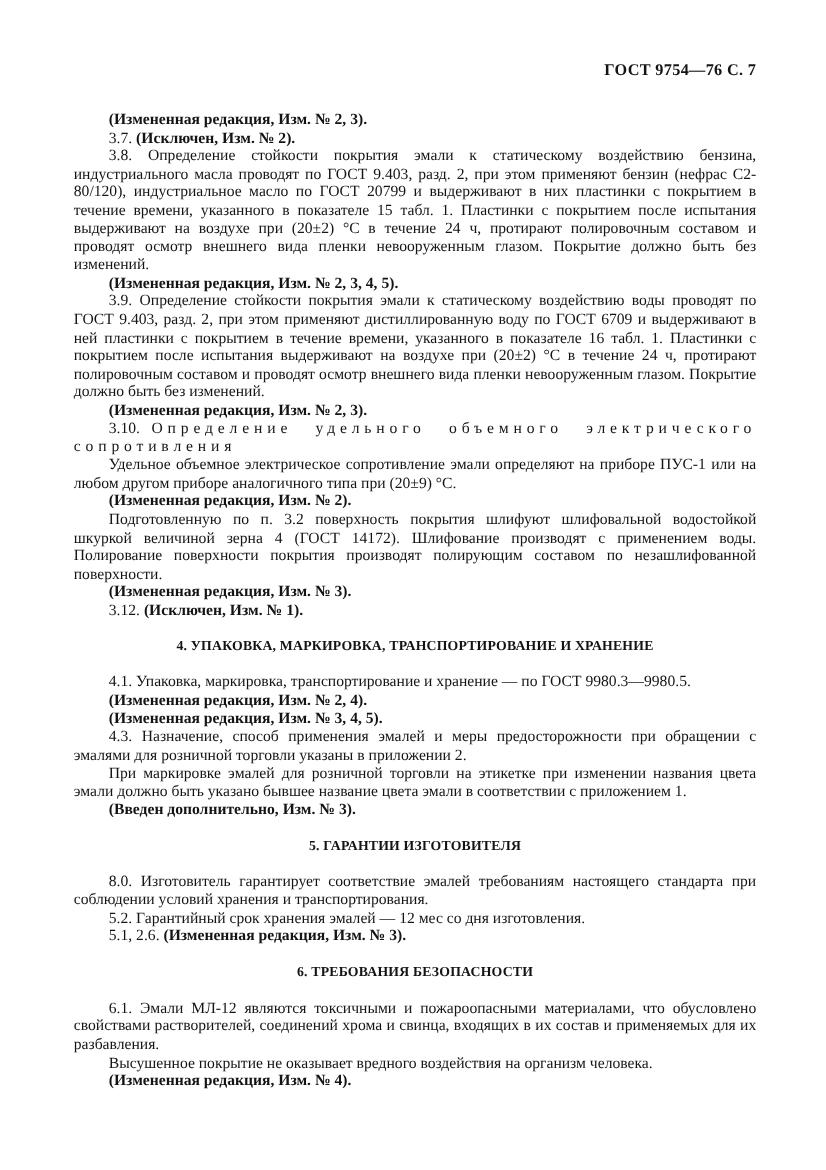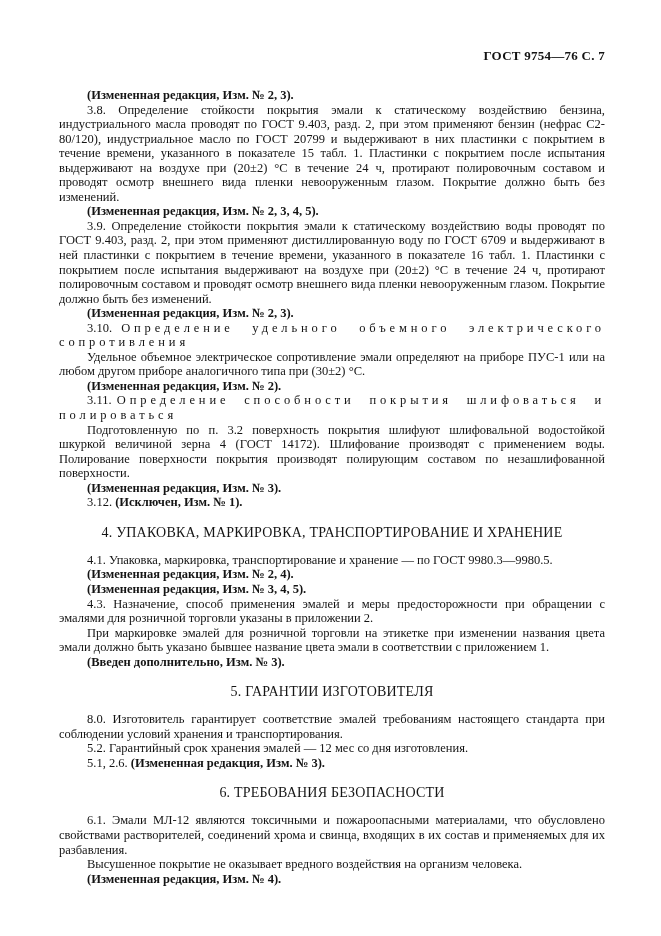--- a/index.html
+++ b/index.html
@@ -40,48 +40,48 @@
     margin: 0;
     text-indent: 28px;
   }
   .doc p.note {
     font-weight: bold;
   }
   .doc .bold {
     font-weight: bold;
   }
   .doc h2.heading {
-    font-size: 14px;
+    font-size: 11px;
     line-height: 15px;
-    font-weight: normal;
+    font-weight: bold;
     text-align: center;
     text-indent: 0;
     margin: 15px 0 13px 0;
     letter-spacing: 0.015em;
   }
   .doc .spaced-text {
     letter-spacing: 0.31em;
     word-spacing: 0.45em;
   }
 </style>
 </head>
 <body>
 
 <div class="page">
   <div class="page-header">ГОСТ 9754—76 С. 7</div>
   <div class="doc">
       <p class="para note">(Измененная редакция, Изм. № 2, 3).</p>
+      <p class="para"><span>3.7.</span> <span class="bold">(Исключен, Изм. № 2).</span></p>
       <p class="para">3.8. Определение стойкости покрытия эмали к статическому воздействию бензина, индустриального масла проводят по ГОСТ 9.403, разд. 2, при этом применяют бензин (нефрас С2-80/120), индустриальное масло по ГОСТ 20799 и выдерживают в них пластинки с покрытием в течение времени, указанного в показателе 15 табл. 1. Пластинки с покрытием после испытания выдерживают на воздухе при (20±2) °С в течение 24 ч, протирают полировочным составом и проводят осмотр внешнего вида пленки невооруженным глазом. Покрытие должно быть без изменений.</p>
       <p class="para note">(Измененная редакция, Изм. № 2, 3, 4, 5).</p>
       <p class="para">3.9. Определение стойкости покрытия эмали к статическому воздействию воды проводят по ГОСТ 9.403, разд. 2, при этом применяют дистиллированную воду по ГОСТ 6709 и выдерживают в ней пластинки с покрытием в течение времени, указанного в показателе 16 табл. 1. Пластинки с покрытием после испытания выдерживают на воздухе при (20±2) °С в течение 24 ч, протирают полировочным составом и проводят осмотр внешнего вида пленки невооруженным глазом. Покрытие должно быть без изменений.</p>
       <p class="para note">(Измененная редакция, Изм. № 2, 3).</p>
       <p class="para"><span>3.10.</span> <span class="spaced-text">Определение удельного объемного электрического сопротивления</span></p>
-      <p class="para">Удельное объемное электрическое сопротивление эмали определяют на приборе ПУС-1 или на любом другом приборе аналогичного типа при (30±2) °С.</p>
+      <p class="para">Удельное объемное электрическое сопротивление эмали определяют на приборе ПУС-1 или на любом другом приборе аналогичного типа при (20±9) °С.</p>
       <p class="para note">(Измененная редакция, Изм. № 2).</p>
-      <p class="para"><span>3.11.</span> <span class="spaced-text">Определение способности покрытия шлифоваться и полироваться</span></p>
       <p class="para">Подготовленную по п. 3.2 поверхность покрытия шлифуют шлифовальной водостойкой шкуркой величиной зерна 4 (ГОСТ 14172). Шлифование производят с применением воды. Полирование поверхности покрытия производят полирующим составом по незашлифованной поверхности.</p>
       <p class="para note">(Измененная редакция, Изм. № 3).</p>
       <p class="para"><span>3.12.</span> <span class="bold">(Исключен, Изм. № 1).</span></p>
       <h2 class="heading">4. УПАКОВКА, МАРКИРОВКА, ТРАНСПОРТИРОВАНИЕ И ХРАНЕНИЕ</h2>
       <p class="para">4.1. Упаковка, маркировка, транспортирование и хранение — по ГОСТ 9980.3—9980.5.</p>
       <p class="para note">(Измененная редакция, Изм. № 2, 4).</p>
       <p class="para note">(Измененная редакция, Изм. № 3, 4, 5).</p>
       <p class="para">4.3. Назначение, способ применения эмалей и меры предосторожности при обращении с эмалями для розничной торговли указаны в приложении 2.</p>
       <p class="para">При маркировке эмалей для розничной торговли на этикетке при изменении названия цвета эмали должно быть указано бывшее название цвета эмали в соответствии с приложением 1.</p>
       <p class="para note">(Введен дополнительно, Изм. № 3).</p>

